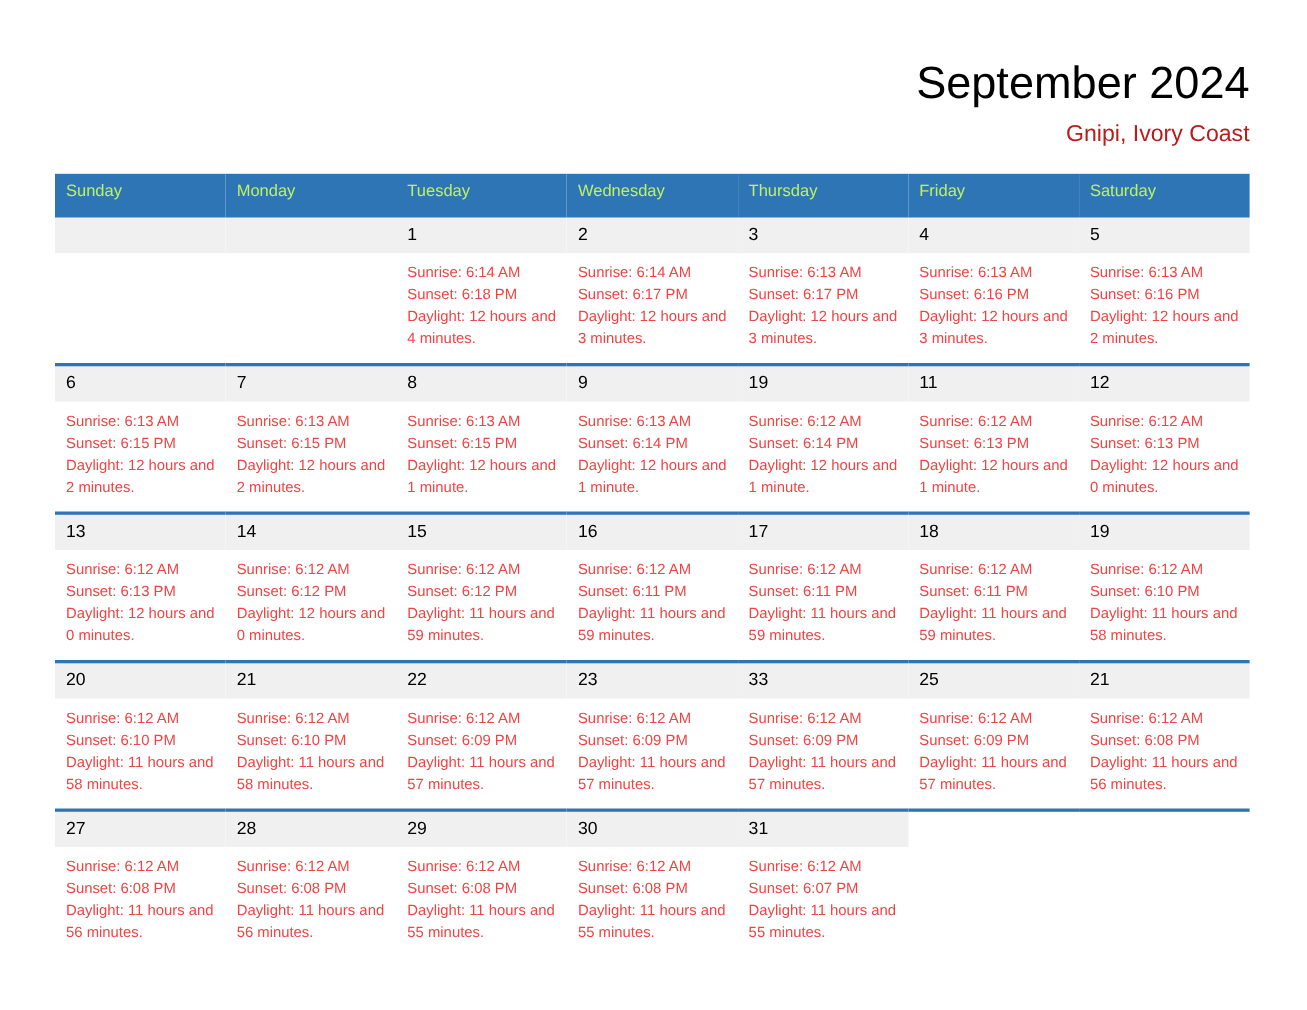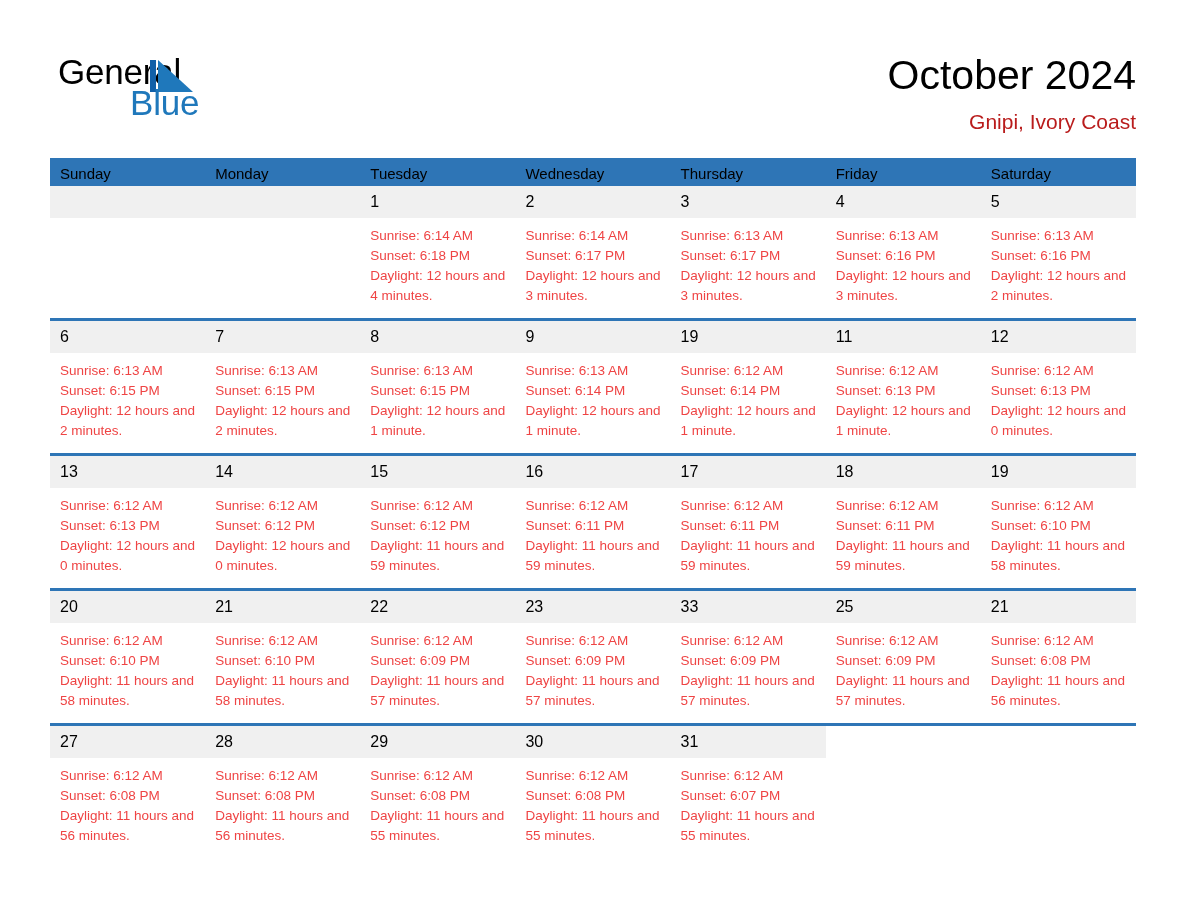--- a/index.html
+++ b/index.html
@@ -117,25 +117,25 @@
 
   table.cal {
     border-collapse: collapse;
     table-layout: fixed;
     width: 1086px;
   }
   table.cal col { width: 155.14px; }
 
   thead th {
     background: #2e75b6;
-    color: #000000;
+    color: #bef264;
     font-size: 15px;
     font-weight: 400;
     text-align: left;
-    padding: 7px 0 4px 10px;
+    padding: 7px 0 16px 10px;
     height: 17px;
     vertical-align: middle;
     white-space: nowrap;
   }
 
   tbody td {
     vertical-align: top;
     padding: 0;
     border-top: 3px solid #2e75b6;
     background: #ffffff;
@@ -170,31 +170,23 @@
   .info div { white-space: nowrap; }
   .info .wrap { white-space: normal; }
 </style>
 </head>
 <body>
 
 <div class="page">
 
   <div class="header">
 
-    <div class="logo">
-      <div class="logo-general">General</div>
-      <div class="logo-mark">
-        <div class="logo-bar"></div>
-        <div class="logo-tri"></div>
-      </div>
-      <div class="logo-blue">Blue</div>
-    </div>
 
     <div class="title-block">
-      <div class="month-title">October 2024</div>
+      <div class="month-title">September 2024</div>
       <div class="location">Gnipi, Ivory Coast</div>
     </div>
 
   </div>
 
   <div class="calendar">
     <table class="cal">
       <colgroup>
         <col>
           <col>

